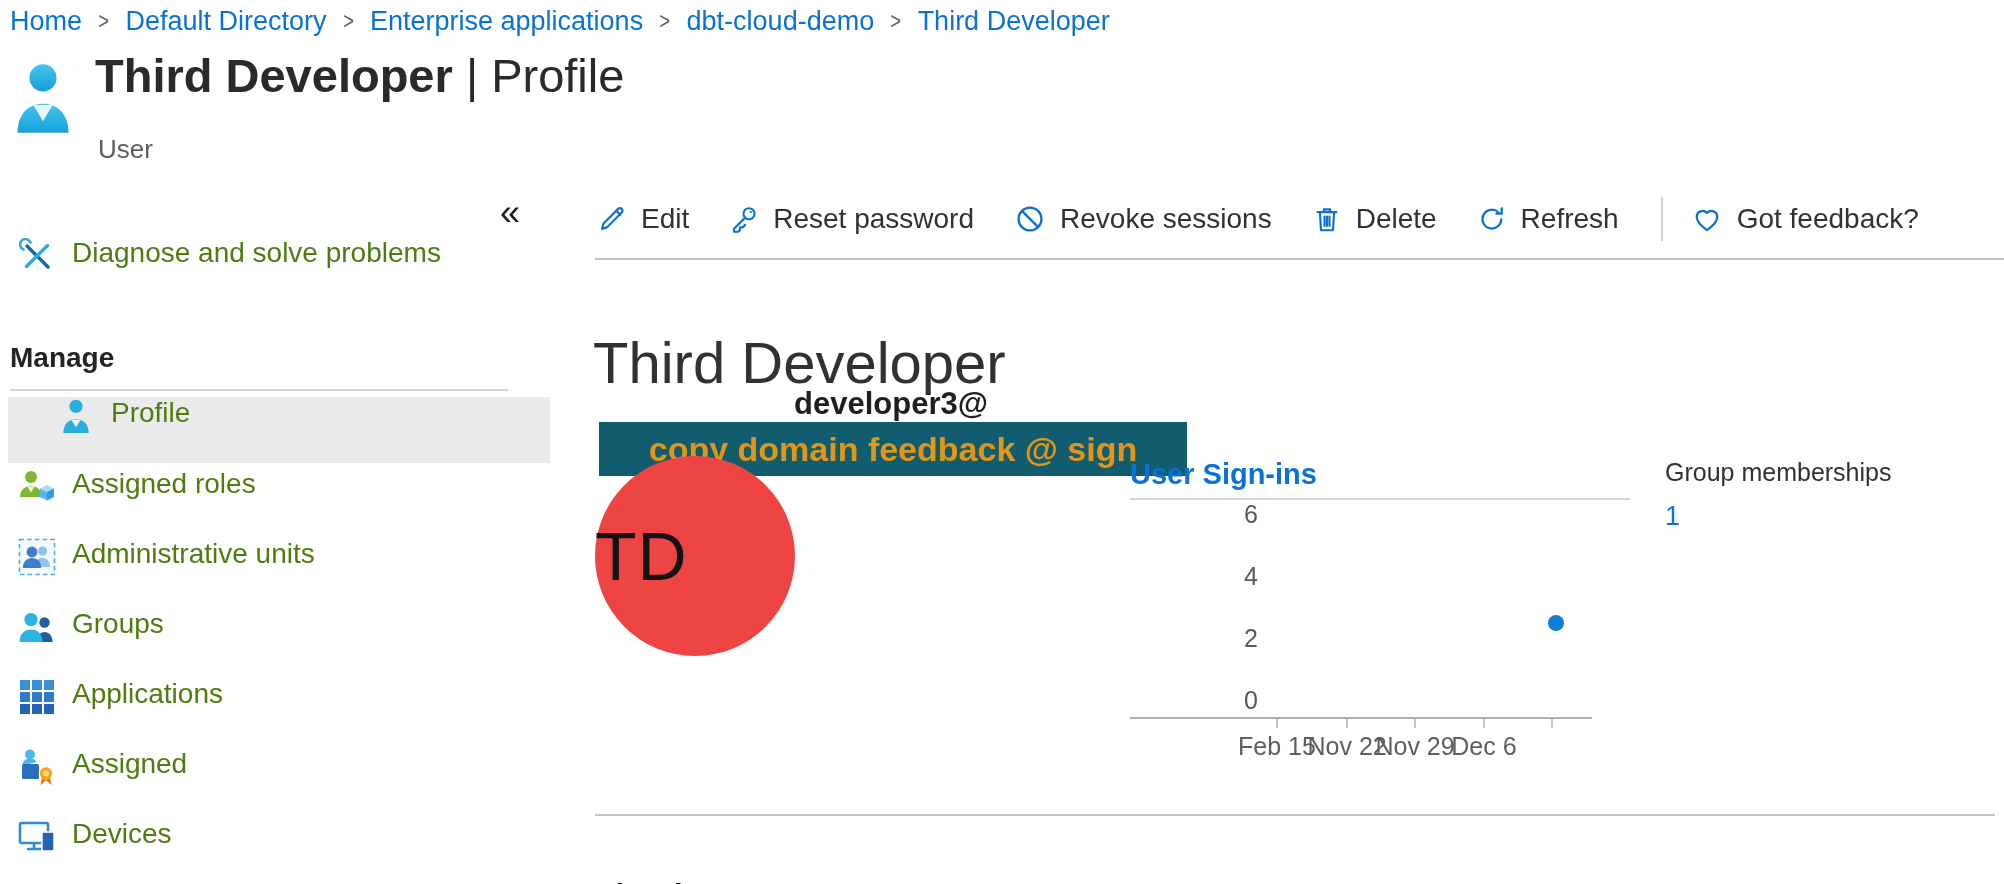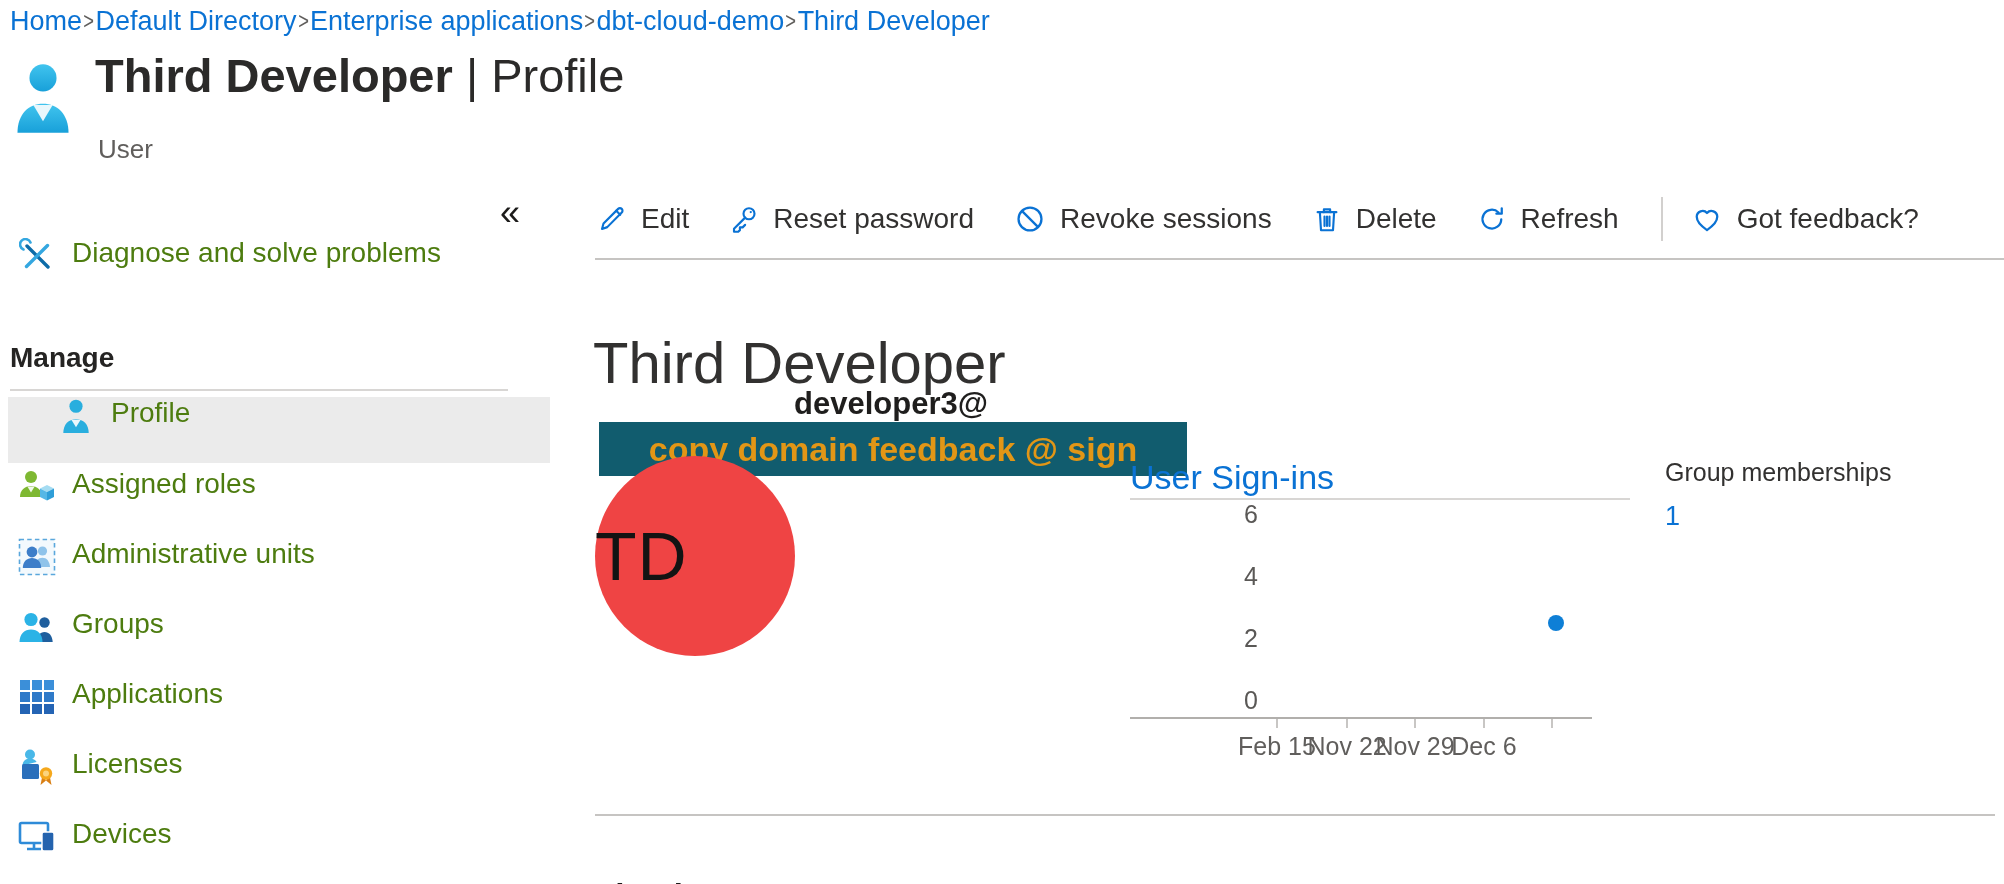--- a/index.html
+++ b/index.html
@@ -1,20 +1,20 @@
 <!DOCTYPE html>
 <html><head>
 <meta charset="utf-8">
 <style>
   html,body{margin:0;padding:0;background:#fff;}
   .page{position:relative;width:2004px;height:884px;overflow:hidden;background:#fff;
         font-family:"Liberation Sans",sans-serif;color:#323130;}
 
   
-  .breadcrumb{position:absolute;left:10px;top:6px;display:flex;align-items:center;font-size:27px;}
+  .breadcrumb{position:absolute;left:10px;top:6px;display:flex;align-items:center;gap:15px;font-size:27px;}
   .crumb{color:#0a72d4;text-decoration:none;cursor:pointer;white-space:nowrap;}
   .crumb-sep{color:#605e5c;font-size:23px;transform:scaleX(.8);}
 
   
   .hdr-icon{position:absolute;left:14px;top:60px;}
   .app-title{position:absolute;left:95px;top:48px;font-size:47px;color:#2b2a29;white-space:nowrap;}
   .app-title .bold{font-weight:bold;}
   .app-sub{position:absolute;left:98px;top:134px;font-size:26px;color:#605e5c;}
 
   
@@ -39,21 +39,21 @@
   .email-row{position:absolute;left:595px;top:386px;display:flex;align-items:center;flex-direction:column;}
   .email-prefix{font-size:31px;font-weight:bold;color:#1f1e1d;}
   .redaction{margin-left:4px;width:588px;height:54px;background:#115c6e;color:#e29616;
              font-size:34px;font-weight:bold;display:flex;align-items:center;justify-content:center;white-space:nowrap;}
   .avatar{position:absolute;left:595px;top:456px;width:200px;height:200px;border-radius:50%;
           background:#ef4444;display:flex;align-items:center;
           font-size:68px;color:#131313;letter-spacing:1px;}
 
   
   .chart{position:absolute;left:1130px;top:456px;width:500px;height:330px;}
-  .chart-title{position:absolute;left:0;top:2px;font-size:34px;color:#0a72d4;cursor:pointer;}
+  .chart-title{position:absolute;left:0;top:2px;font-size:29px;color:#0a72d4;cursor:pointer;font-weight:bold;}
   .chart-underline{position:absolute;left:0;top:42px;width:500px;height:1.5px;background:#d8d6d4;}
   .axis-line{position:absolute;left:0;top:261px;width:462px;height:2px;background:#b1afac;}
   .ylab{position:absolute;left:88px;width:40px;height:30px;line-height:30px;text-align:right;
         font-size:25px;color:#5a5856;}
   .xtick{position:absolute;top:263px;width:2px;height:9px;background:#c8c6c4;}
   .xlab{position:absolute;top:276px;width:100px;text-align:center;font-size:25px;color:#605e5c;white-space:nowrap;}
   .dot{position:absolute;width:16px;height:16px;border-radius:50%;background:#0e7fd6;}
 
   
   .groups-box{position:absolute;left:1665px;top:458px;}
@@ -196,21 +196,21 @@
       <svg width="36" height="38" viewBox="0 0 36 38">
         <circle cx="11" cy="6.5" r="5" fill="#49b8e8"></circle>
         <path d="M3.5 17.5c0-4.2 3.2-7 7.5-7 3 0 5.4 1.3 6.6 3.5" fill="#49b8e8"></path>
         <rect x="3" y="16" width="17" height="15" rx="1.5" fill="#2a6fbb"></rect>
         <polygon points="23.5,27 21.5,37 27,32.5" fill="#d97f14"></polygon>
         <polygon points="30.5,27 32.5,37 27,32.5" fill="#d97f14"></polygon>
         <circle cx="27" cy="25.5" r="6.2" fill="#f5a81c"></circle>
         <circle cx="27" cy="25.5" r="3" fill="#fbd47e"></circle>
       </svg>
     </span>
-    <span class="lbl">Licenses</span>
+    <span class="lbl">Assigned</span>
   </div>
 
   <div class="side-item" style="top:818px;">
     <span class="ic">
       <svg width="38" height="36" viewBox="0 0 38 36">
         <rect x="2" y="4" width="28" height="20" rx="1.5" fill="none" stroke="#2e8bd8" stroke-width="2.6"></rect>
         <path d="M16 24v5 M9 30h14" stroke="#2e8bd8" stroke-width="2.6" fill="none"></path>
         <rect x="24" y="13" width="12" height="19" rx="2" fill="#2463ae" stroke="#ffffff" stroke-width="1.4"></rect>
       </svg>
     </span>

